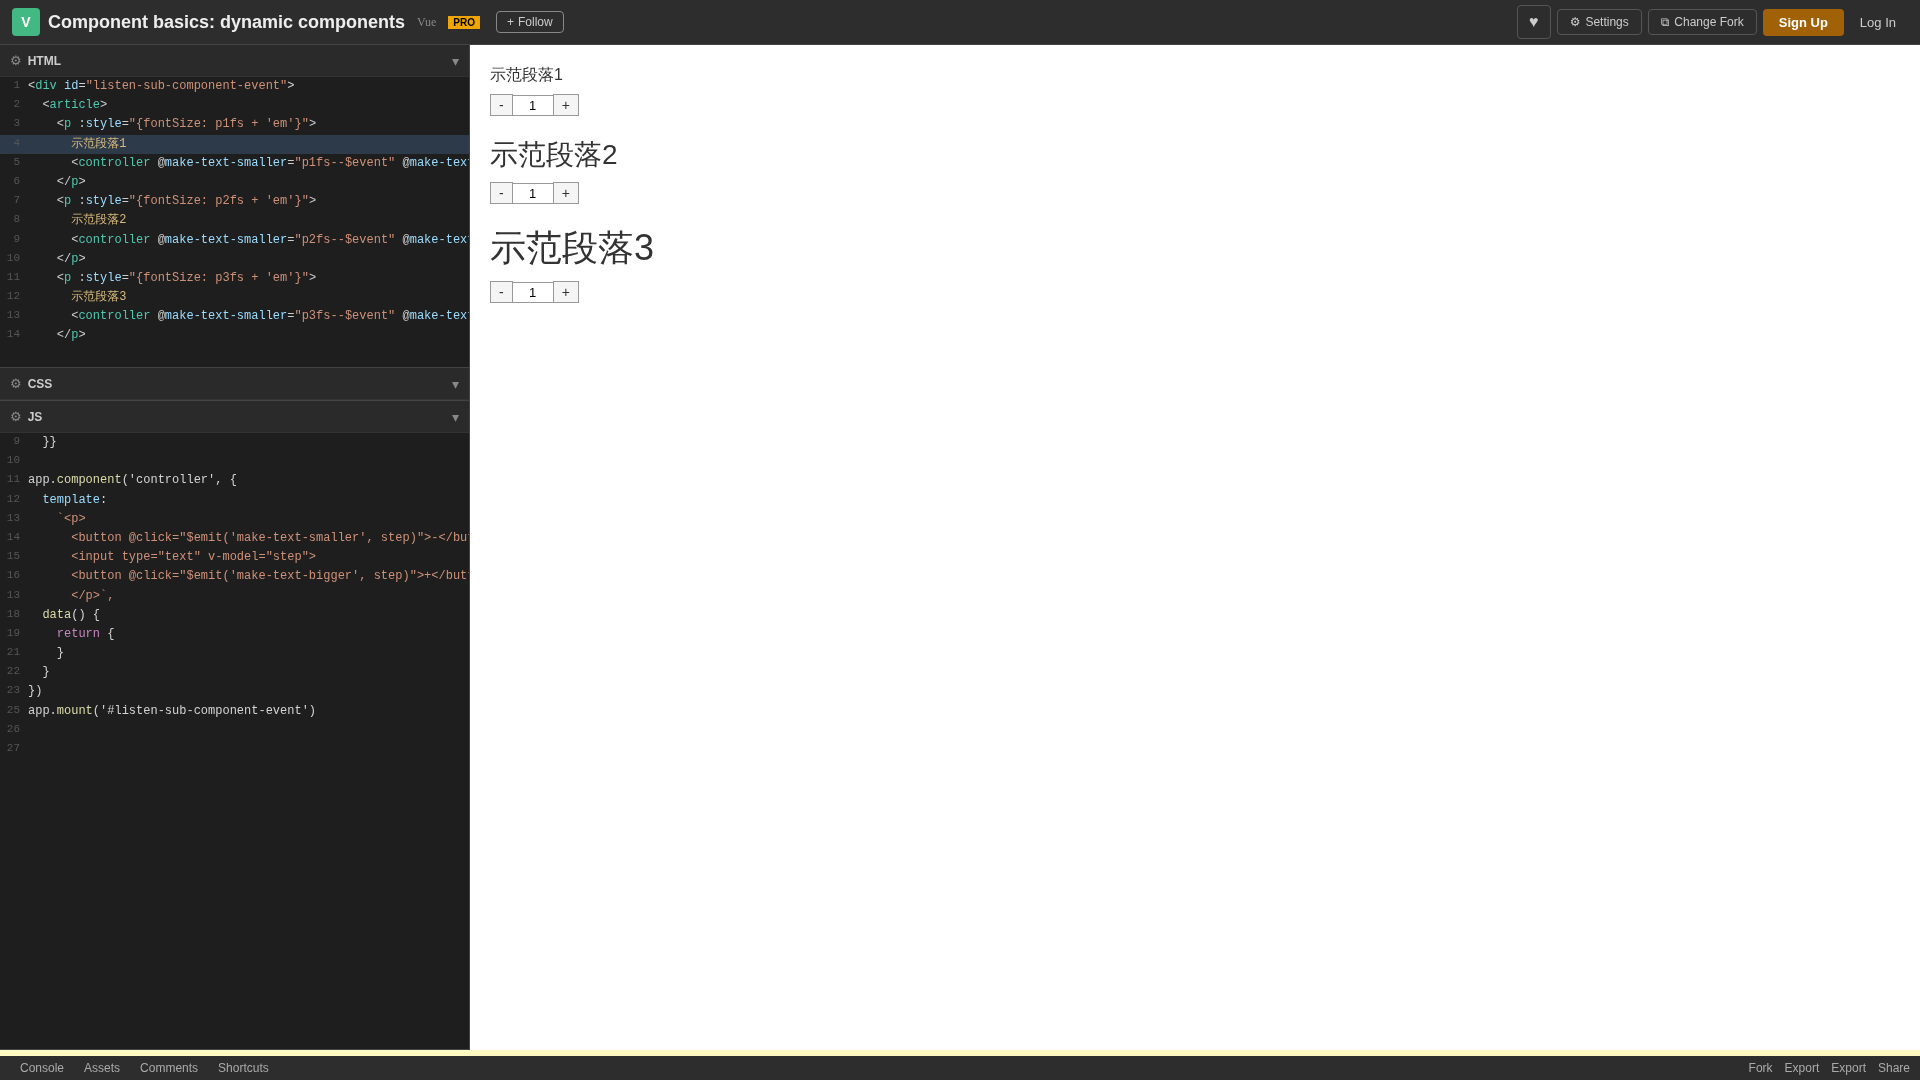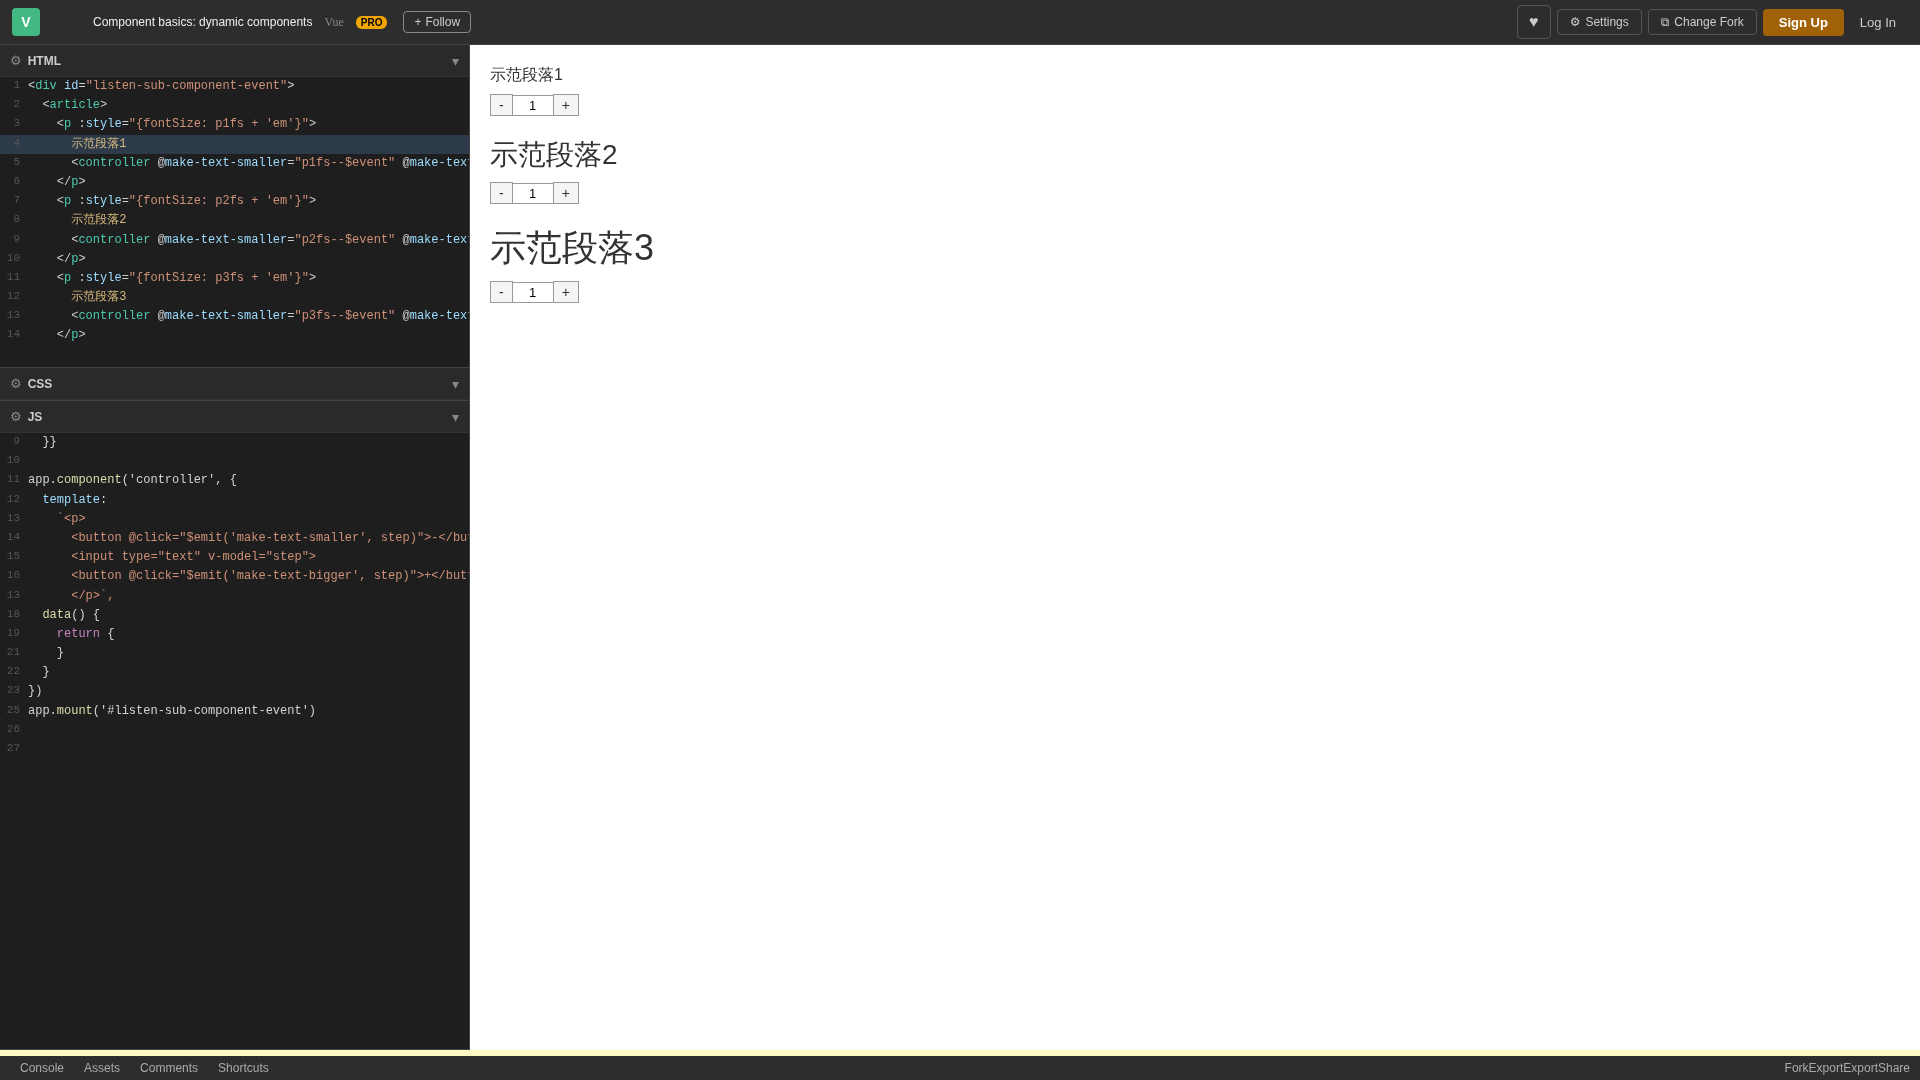--- a/index.html
+++ b/index.html
@@ -10,27 +10,27 @@
       display: flex; align-items: center; background: #2d2d2d; height: 45px;
       padding: 0 12px; border-bottom: 1px solid #444; flex-shrink: 0;
     }
     #topbar .logo-area {
       display: flex; align-items: center; gap: 8px; margin-right: 12px;
     }
     #topbar .logo-icon {
       width: 28px; height: 28px; background: #42b883; border-radius: 4px;
       display: flex; align-items: center; justify-content: center; color: white; font-size: 14px; font-weight: bold;
     }
-    #topbar .title { color: #eee; font-size: 12px; font-weight: 400; margin-left: 45px; }
+    #topbar .title { color: #eee; font-size: 18px; font-weight: 700; }
     #topbar .vue-label {
       color: #888; font-size: 12px; margin-left: 4px; font-family: Liberation Serif, serif;
     }
     #topbar .pro-badge {
       background: #f0a500; color: #000; font-size: 10px; font-weight: bold;
-      padding: 1px 5px; border-radius: 6px; margin-left: 4px;
+      padding: 1px 5px; border-radius: 0; margin-left: 4px;
     }
     #topbar .follow-btn {
       background: transparent; border: 1px solid #888; color: #ccc;
       font-size: 12px; padding: 3px 10px; border-radius: 4px; cursor: pointer;
       display: flex; align-items: center; gap: 4px; margin-left: 8px;
     }
     #topbar .spacer { flex: 1; }
     #topbar .heart-btn {
       background: transparent; border: 1px solid #555; color: #ccc;
       width: 34px; height: 34px; border-radius: 4px; cursor: pointer;
@@ -134,21 +134,21 @@
     
     #bottombar {
       display: flex; align-items: center; background: #2d2d2d;
       height: 30px; border-top: 6px solid #fef9c3; flex-shrink: 0;
       padding: 0 10px;
     }
     .bottom-tab {
       color: #aaa; font-size: 12px; padding: 0 10px; cursor: pointer;
       height: 100%; display: flex; align-items: center;
     }
-    .bottom-right { margin-left: auto; display: flex; }
+    .bottom-right { margin-left: auto; display: flex; gap: 12px; }
     .bottom-action {
       color: #aaa; font-size: 12px; cursor: pointer;
     }
   </style>
 </head>
 <body>
 
 <div id="topbar">
   <div class="logo-area">
     <div class="logo-icon">V</div>

